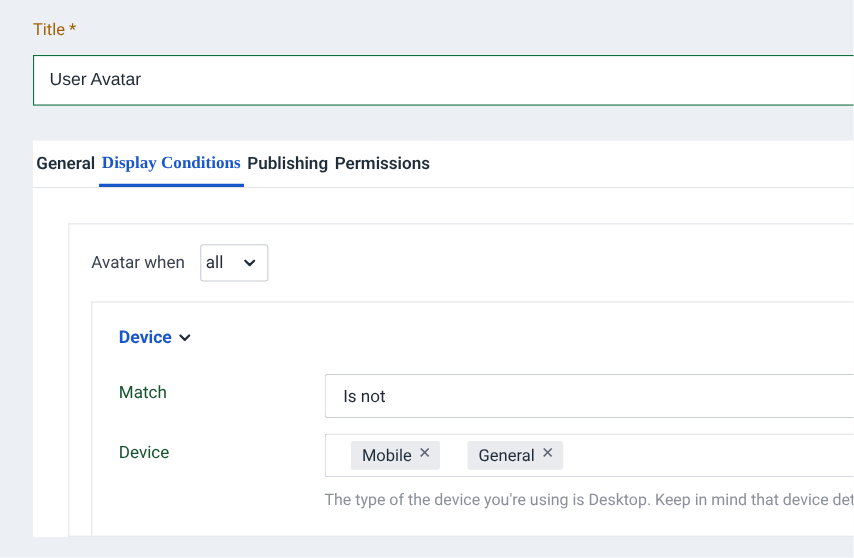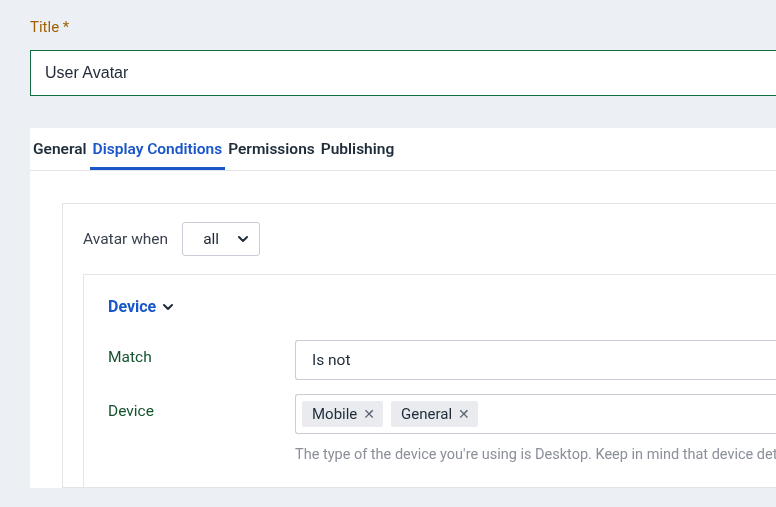--- a/index.html
+++ b/index.html
@@ -42,20 +42,21 @@
     padding: 12px 3px;
     font-size: 15.5px;
     color: #1f2d3a;
     font-weight: 600;
     cursor: pointer;
     background: #fff;
   }
   .tab.active {
     color: #1856c9;
     box-shadow: inset 0 -3px 0 #1856c9;
+    font-family: Liberation Serif, serif;
   }
   .cond-outer {
     margin: 32px 0 0 32px;
     border: 1px solid #e2e4e8;
     border-right: none;
     width: 730px;
     background: #fff;
   }
   .cond-header {
     display: flex;
@@ -64,21 +65,21 @@
     padding: 18px 20px 18px 20px;
     font-size: 15.5px;
     color: #3a4250;
   }
   .small-select {
     display: inline-flex;
     align-items: center;
     gap: 18px;
     border: 1px solid #c9cdd6;
     border-radius: 3px;
-    padding: 5px 10px 5px 20px;
+    padding: 5px 10px 5px 4px;
     font-size: 15.5px;
     color: #1f2937;
     cursor: pointer;
     background: #fff;
     height: 34px;
   }
   .chev { width: 12px; height: 12px; display: inline-block; }
   .chev svg { display: block; }
   .cond-inner {
     margin: 0 0 0 20px;
@@ -131,27 +132,28 @@
     min-height: 40px;
     display: flex;
     align-items: center;
     gap: 8px;
     padding: 4px 6px;
     background: #fff;
     width: 500px;
   }
   .tag {
     display: inline-flex;
-    align-items: center;
+    align-items: flex-start;
     gap: 6px;
     background: #e9ebee;
     color: #1f2d3a;
     font-size: 15px;
     padding: 4px 8px 4px 10px;
     border-radius: 2px;
+    margin-left: 17px;
   }
   .tag-x {
     color: #5b6472;
     cursor: pointer;
     font-size: 14px;
     line-height: 1;
   }
   .help-text {
     margin-top: 12px;
     font-size: 14.5px;
@@ -163,22 +165,22 @@
 
 
 
 <div class="title-label">Title *</div>
 <input class="title-input" type="text" value="User Avatar" style="">
 
 <div class="panel">
   <div class="tabs">
     <div class="tab">General</div>
     <div class="tab active">Display Conditions</div>
+    <div class="tab">Publishing</div>
     <div class="tab">Permissions</div>
-    <div class="tab">Publishing</div>
   </div>
 
   <div class="cond-outer">
     <div class="cond-header">
       <span>Avatar when</span>
       <span class="small-select">
         <span>all</span>
         <span class="chev">
           <svg viewBox="0 0 12 12" width="12" height="12">
               <path d="M2 4 L6 8 L10 4" fill="none" stroke="#1f2d3a" stroke-width="2" stroke-linecap="round" stroke-linejoin="round"></path>

